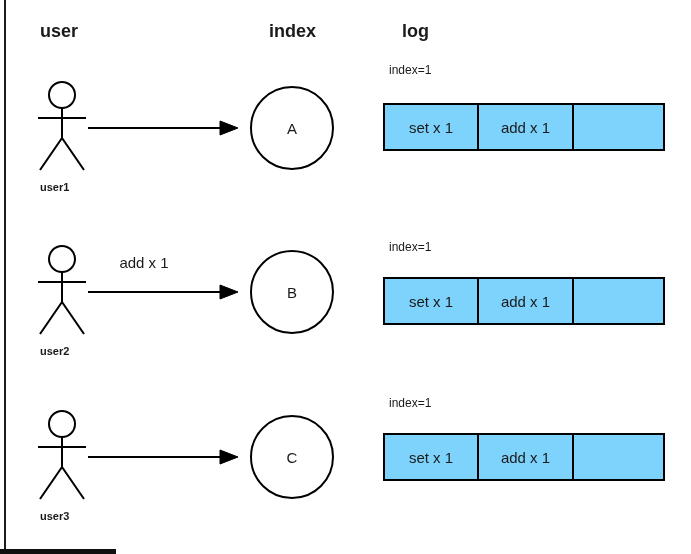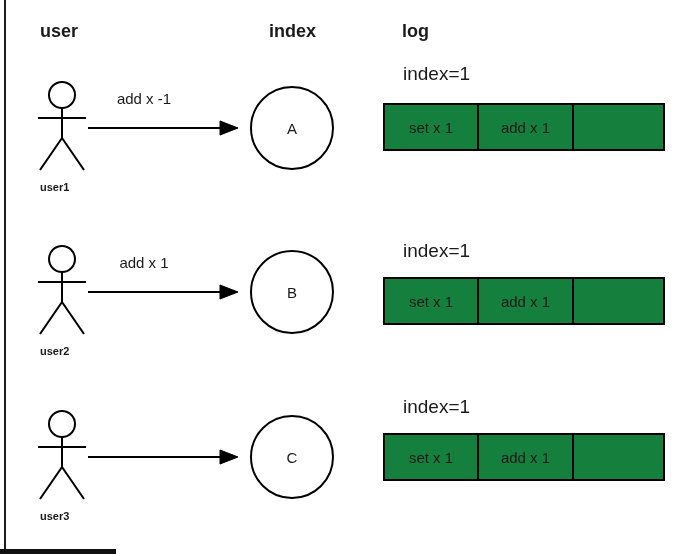--- a/index.html
+++ b/index.html
@@ -23,24 +23,24 @@
   .msg { position:absolute; left:84px; top:45px; width:120px; text-align:center; font-size:15px; white-space:nowrap; }
   .arrow { position:absolute; left:82px; top:74px; }
 
   .node-circle {
     position:absolute; left:250px; top:41px; width:80px; height:80px;
     border:2px solid #000; border-radius:50%;
     display:flex; align-items:center; justify-content:center; font-size:15px;
     background:#fff;
   }
 
-  .index-label { position:absolute; left:403px; top:18px; font-size:19px; white-space:nowrap; }
+  .index-label { position:absolute; left:389px; top:18px; font-size:12px; white-space:nowrap; }
   .log-table {
     position:absolute; left:383px; top:58px; width:278px; height:44px;
-    border:2px solid #000; display:flex; background:#15803d;
+    border:2px solid #000; display:flex; background:#7dd3fc;
   }
   .row-2 .index-label { top:31px; }
   .row-2 .log-table  { top:68px; }
   .row-3 .index-label { top:22px; }
   .row-3 .log-table  { top:59px; }
 
   .cell { display:flex; align-items:center; justify-content:center; font-size:15px; box-sizing:border-box; }
   .cell-1 { width:94px; border-right:2px solid #000; }
   .cell-2 { width:95px; border-right:2px solid #000; }
   .cell-3 { flex:1; }
@@ -65,21 +65,20 @@
 
   <div class="row row-1">
     <svg class="actor" width="52" height="94" viewBox="0 0 52 94">
       <circle cx="26" cy="15" r="13"></circle>
       <line x1="26" y1="28" x2="26" y2="58"></line>
       <line x1="2" y1="38" x2="50" y2="38"></line>
       <line x1="26" y1="58" x2="4" y2="90"></line>
       <line x1="26" y1="58" x2="48" y2="90"></line>
     </svg>
     <div class="user-label">user1</div>
-    <div class="msg">add x -1</div>
     <svg class="arrow" width="158" height="18" viewBox="0 0 158 18">
       <line x1="6" y1="9" x2="138" y2="9"></line>
       <polygon points="138,2 156,9 138,16"></polygon>
     </svg>
     <div class="node-circle">A</div>
     <div class="index-label">index=1</div>
     <div class="log-table">
       <div class="cell cell-1">set x 1</div>
       <div class="cell cell-2">add x 1</div>
       <div class="cell cell-3"></div>

